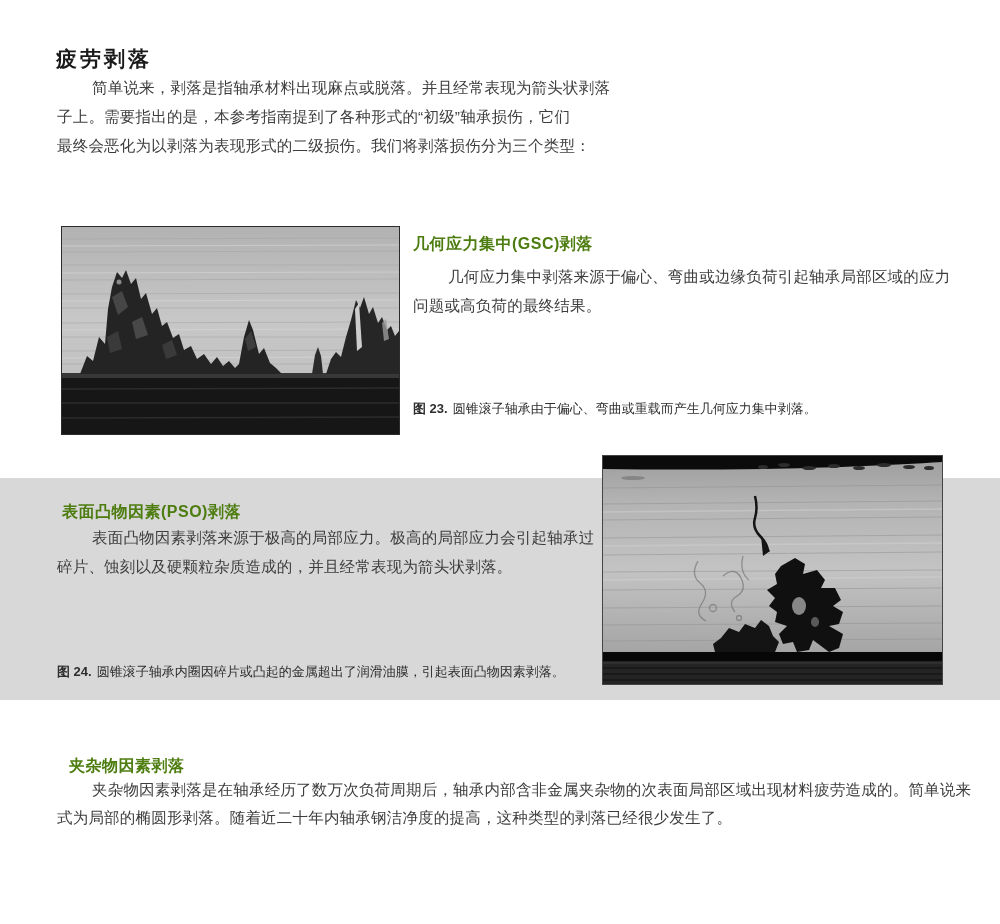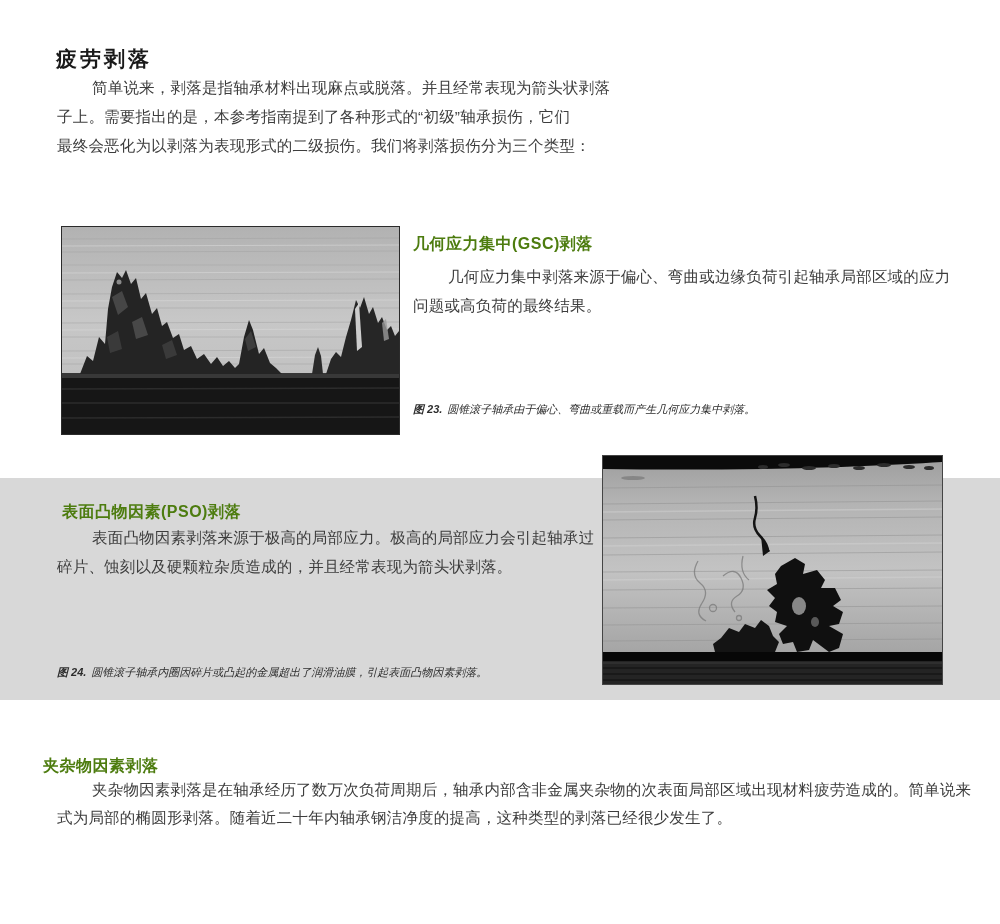--- a/index.html
+++ b/index.html
@@ -17,28 +17,28 @@
   .lh29 .line{line-height:29px;height:29px;}
   .lh28 .line{line-height:28px;height:28px;}
   .line.indent{padding-left:35px;}
   .intro{left:57px;top:73px;}
   .sec-heading{
     font-size:16px;font-weight:bold;color:#4d7c0f;letter-spacing:0.5px;
     line-height:26px;white-space:nowrap;
   }
   .gsc-heading{left:413px;top:218px;}
   .gsc-body{left:413px;top:250px;margin-top:12px;}
-  .caption{font-size:11px;font-style:italic;color:#2d2d2d;white-space:nowrap;line-height:18px;}
+  .caption{font-size:13px;color:#2d2d2d;white-space:nowrap;line-height:18px;}
   .caption .cap-label{font-weight:bold;margin-right:5px;}
   .gsc-caption{left:413px;top:400px;}
   .pso-band{left:0;top:478px;width:1000px;height:222px;background:#d8d8d8;}
   .pso-heading{left:62px;top:486px;}
   .pso-body{left:57px;top:523px;}
   .pso-caption{left:57px;top:663px;}
-  .inc-heading{left:43px;top:740px;}
+  .inc-heading{left:69px;top:740px;}
   .inc-body{left:57px;top:776px;}
   .figure23{left:61px;top:226px;width:337px;height:207px;border:1px solid #2b2b2b;box-sizing:content-box;}
   .figure24{left:602px;top:455px;width:339px;height:228px;border:1px solid #454545;box-sizing:content-box;}
   .figure23 svg,.figure24 svg{display:block;width:100%;height:100%;}
 </style>
 </head>
 <body>
 
 <main>
 

